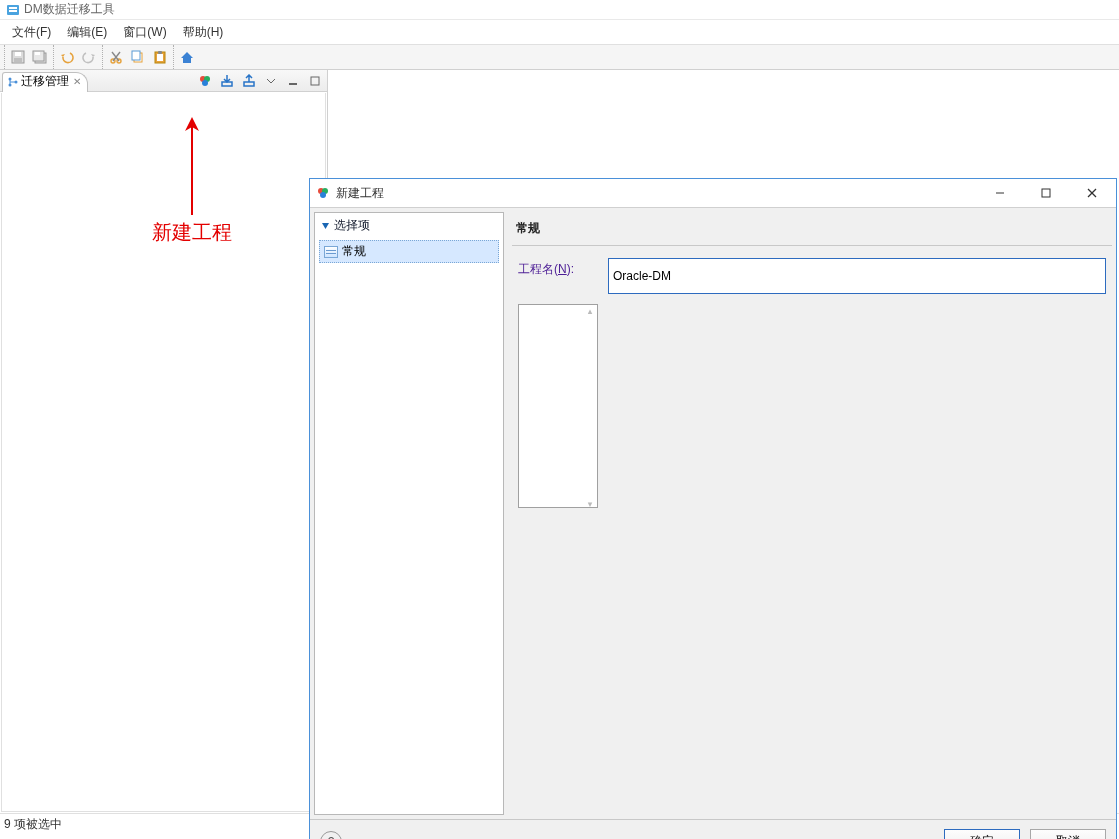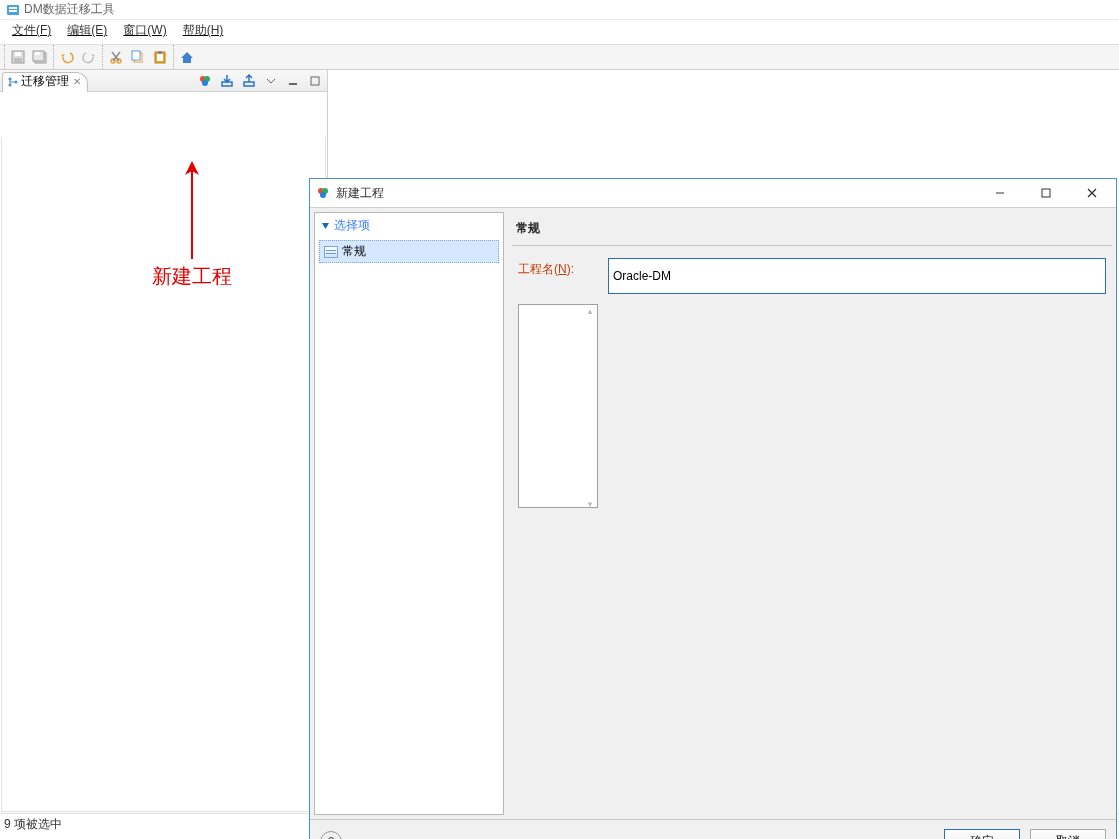--- a/index.html
+++ b/index.html
@@ -4,34 +4,34 @@
 <style>
 * { box-sizing: border-box; margin: 0; padding: 0; font-family: "Microsoft YaHei", "微软雅黑", sans-serif; font-size: 12px; }
 html, body { width: 1119px; height: 839px; overflow: hidden; background: #fff; }
 
 
 .title-bar { height: 20px; display: flex; align-items: center; padding-left: 6px; background: #fff; border-bottom: 1px solid #e9e9e9; }
 .title-bar .app-icon { width: 14px; height: 14px; margin-right: 4px; }
 .title-bar .title-text { color: #666; }
 
 
-.menu-bar { height: 24px; display: flex; align-items: flex-start; padding-left: 4px; background: #fff; text-decoration: underline; }
+.menu-bar { height: 24px; display: flex; align-items: center; padding-left: 4px; background: #fff; }
 .menu-item { padding: 2px 8px; color: #333; cursor: default; }
 
 
 .toolbar { height: 26px; display: flex; align-items: center; background: #f5f5f5; border-top: 1px solid #e0e0e0; border-bottom: 1px solid #d0d0d0; padding: 0 4px; }
 .tb-group { display: flex; align-items: center; height: 100%; padding: 0 2px; border-left: 1px dotted #b0b0b0; }
 .tb-group:first-child { border-left: 1px dotted #b0b0b0; }
 .tb-btn { width: 22px; height: 22px; display: flex; align-items: center; justify-content: center; cursor: default; }
 
 
 .main-area { display: flex; height: calc(839px - 24px - 24px - 26px - 22px); background: #fff; position: relative; }
 
 
-.left-panel { width: 328px; display: flex; flex-direction: column; border-right: 1px solid #d0d0d0; position: relative; gap: 44px; }
+.left-panel { width: 328px; display: flex; flex-direction: column; border-right: 1px solid #d0d0d0; position: relative; }
 .left-body { flex: 1; background: #fff; border: 1px solid #e0e0e0; margin: 1px; border-top: none; position: relative; }
 
 .panel-tab-row { height: 22px; display: flex; align-items: center; background: linear-gradient(#f8f8f8,#ececec); border-bottom: 1px solid #d0d0d0; padding: 0 2px; }
 .panel-tab { display: flex; align-items: center; background: #fff; border: 1px solid #c0c0c0; border-bottom: none; border-radius: 3px 12px 0 0; padding: 1px 6px 2px 4px; height: 20px; margin-top: 2px; }
 .panel-tab .dot-icon { width: 12px; height: 12px; margin-right: 2px; }
 .panel-tab .close-x { margin-left: 4px; color: #888; font-size: 10px; }
 .panel-spacer { flex: 1; }
 .panel-ctrl { display: flex; align-items: center; gap: 6px; padding-right: 2px; }
 .mini-icon { width: 16px; height: 16px; display:flex; align-items:center; justify-content:center; cursor: default; }
 
@@ -46,30 +46,30 @@
 
 .dialog { position: absolute; left: 309px; top: 108px; width: 808px; height: 686px; background: #f0f0f0; border: 1px solid #4a90d9; display: flex; flex-direction: column; }
 .dlg-title { height: 28px; display: flex; align-items: center; padding: 0 6px; background: #fff; }
 .dlg-title .circles-icon { width: 14px; height: 14px; margin-right: 6px; }
 .dlg-title-text { color: #333; flex: 1; }
 .dlg-winbtns { display: flex; gap: 18px; align-items: center; padding-right: 4px;}
 .dlg-winbtn { width: 28px; height: 20px; display:flex; align-items:center; justify-content:center; cursor: default; }
 
 .dlg-body { flex: 1; display: flex; border-top: 1px solid #d0d0d0; }
 .dlg-left { width: 190px; background: #fff; border: 1px solid #b8b8b8; margin: 4px 0 4px 4px; display: flex; flex-direction: column; }
-.dlg-left-head { padding: 4px 6px; color: #3b82f6; cursor: default; display:flex; align-items:center; gap:4px;}
+.dlg-left-head { padding: 4px 6px; color: #0f172a; cursor: default; display:flex; align-items:center; gap:4px;}
 .dlg-left-item { margin: 2px 4px; padding: 2px 4px; display: flex; align-items: center; background: #d6e8ff; border: 1px dotted #7aa7d6; }
 .dlg-left-item .item-icon { width: 14px; height: 12px; margin-right: 4px; border:1px solid #7aa7d6; background: linear-gradient(#fff,#cde4ff); position:relative;}
 .dlg-left-item .item-icon::before{content:"";position:absolute;left:1px;right:1px;top:3px;height:1px;background:#6a9ad0;}
 .dlg-left-item .item-icon::after{content:"";position:absolute;left:1px;right:1px;top:6px;height:1px;background:#6a9ad0;}
 
 .dlg-right { flex: 1; display: flex; flex-direction: column; padding: 4px 4px 4px 8px; }
 .dlg-right-head { font-weight: bold; padding: 8px 4px; color: #222; }
 .dlg-form { border-top: 1px solid #c8c8c8; padding: 12px 6px 6px 6px; display: grid; grid-template-columns: 80px 1fr; gap: 10px 10px; align-content: start; }
-.dlg-form label { color: #c2410c; padding-top: 3px;}
+.dlg-form label { color: #4c1d95; padding-top: 3px;}
 .dlg-form label .ul { text-decoration: underline; }
 .proj-name { width: 100%; height: 36px; border: 1px solid #2d6bbf; padding: 2px 4px; outline: none; background:#fff;}
 .proj-desc-wrap { position: relative; }
 .proj-desc { width: 100%; height: 204px; border: 1px solid #a0a0a0; padding: 4px; resize: none; outline: none; background:#fff; font-family: inherit; }
 .scroll-hint { position:absolute; right:2px; top:2px; bottom:2px; width:12px; display:flex; flex-direction:column; justify-content:space-between; pointer-events:none;}
 .scroll-hint span{ font-size:9px; color:#bbb; text-align:center;}
 
 .dlg-footer { height: 44px; border-top: 1px solid #c8c8c8; display: flex; align-items: center; padding: 0 10px; background: #f0f0f0; }
 .help-btn { width: 22px; height: 22px; border: 1px solid #999; border-radius: 50%; display:flex; align-items:center; justify-content:center; color:#555; cursor:default;}
 .dlg-footer-spacer { flex: 1; }

